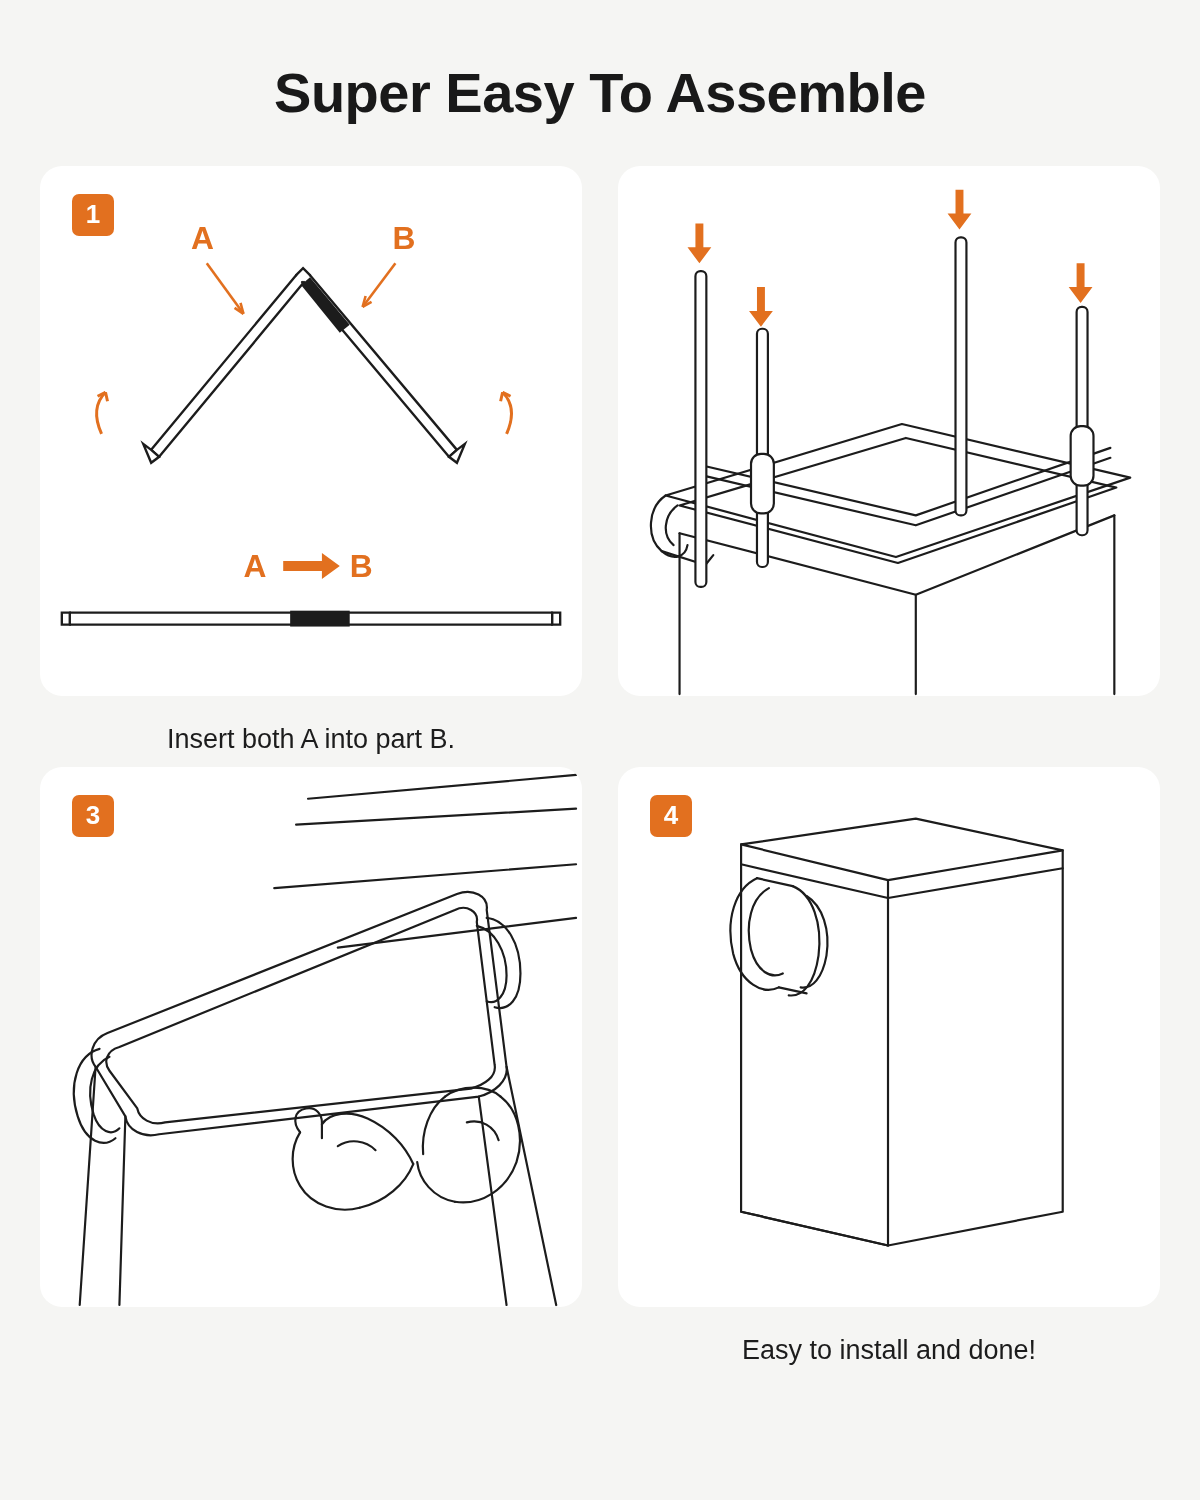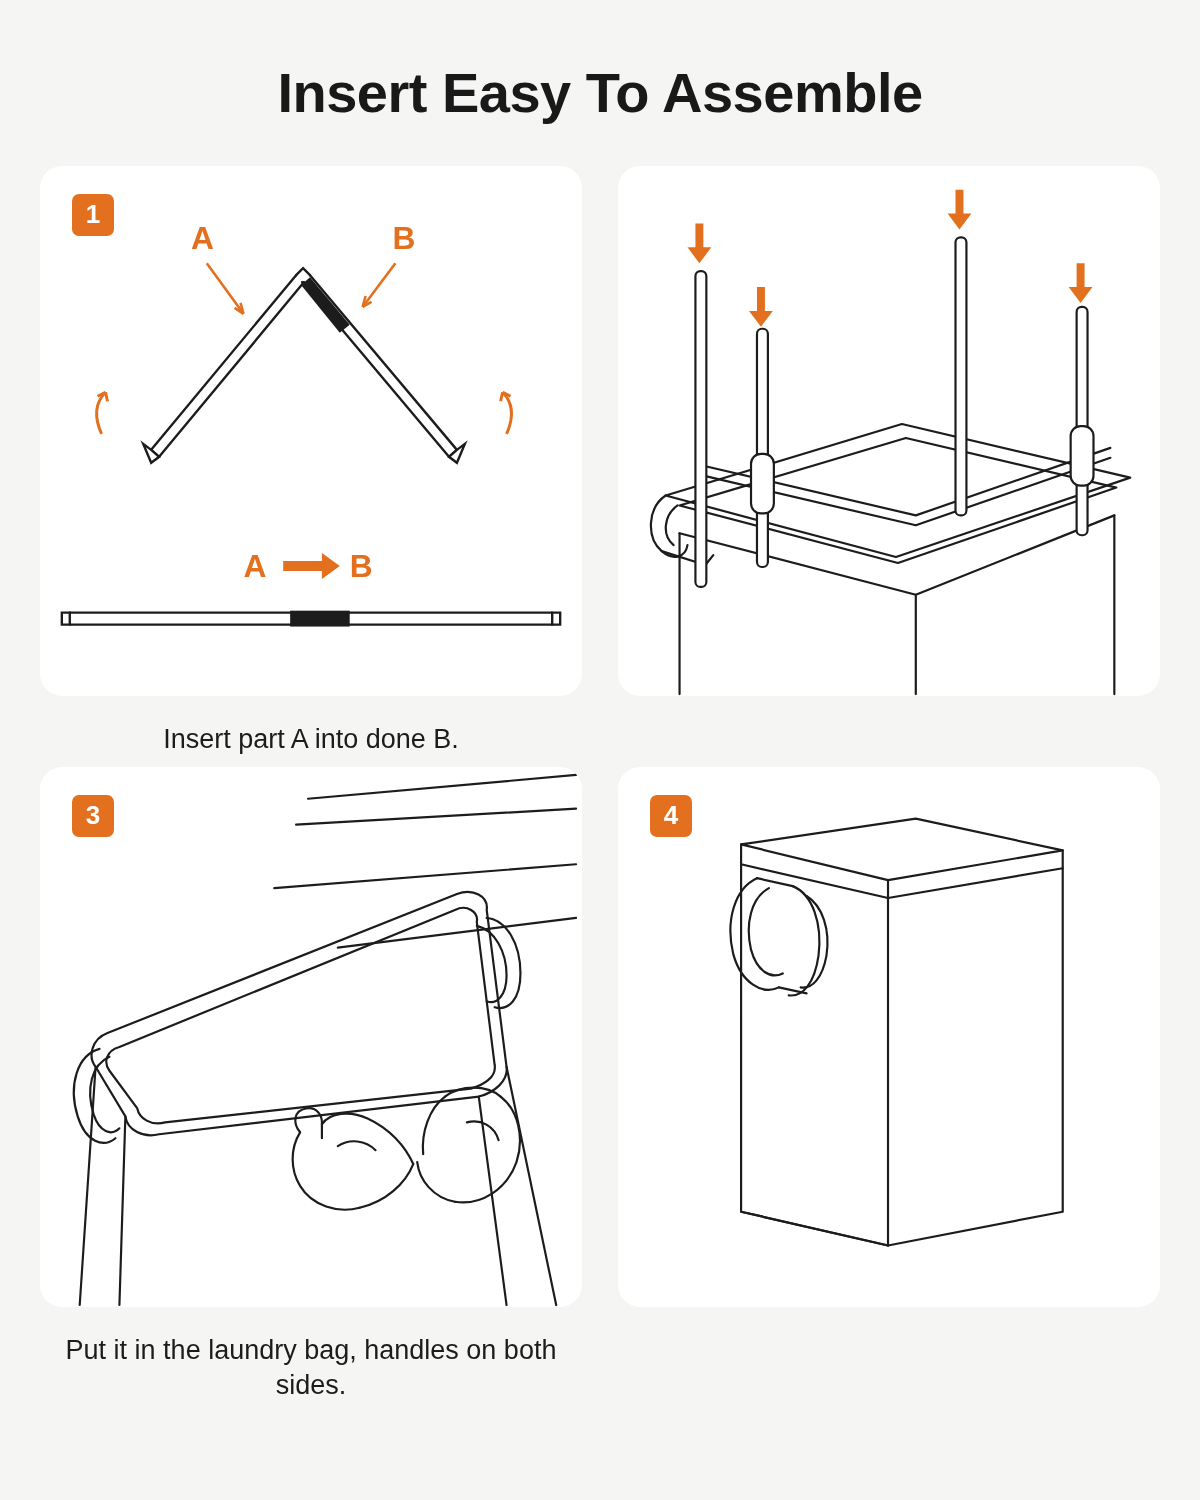--- a/index.html
+++ b/index.html
@@ -70,21 +70,21 @@
     color: #1c1c1c;
     text-align: center;
     line-height: 1.3;
     max-width: 94%;
   }
   svg { display: block; }
 </style>
 </head>
 <body>
 
-<h1 class="page-title">Insert Easy To Assemble</h1>
+<h1 class="page-title">Super Easy To Assemble</h1>
 
 <div class="grid">
 
   <div class="step">
     <div class="panel">
       <div class="badge">1</div>
       <svg width="100%" height="530" viewBox="0 0 546 530">
 
         <g stroke="#1c1c1c" stroke-width="2.4" fill="none" stroke-linecap="round">
 
@@ -127,21 +127,21 @@
 
         <g stroke="#1c1c1c" stroke-width="2.4" fill="none" stroke-linecap="round">
           <path d="M 30 448 L 516 448"></path>
           <path d="M 30 460 L 516 460"></path>
           <path d="M 22 448 L 30 448 L 30 460 L 22 460 Z" fill="#ffffff"></path>
           <path d="M 516 448 L 524 448 L 524 460 L 516 460 Z" fill="#ffffff"></path>
         </g>
         <rect x="252" y="446" width="60" height="16" fill="#1c1c1c"></rect>
       </svg>
     </div>
-    <div class="caption">Insert part A into done B.</div>
+    <div class="caption">Insert both A into part B.</div>
   </div>
 
   <div class="step">
     <div class="panel">
       <svg width="100%" height="530" viewBox="0 0 546 530">
         <g stroke="#1c1c1c" stroke-width="2.2" fill="none" stroke-linecap="round" stroke-linejoin="round">
 
           <path d="M 62 368 L 62 530"></path>
           <path d="M 500 350 L 500 530"></path>
           <path d="M 62 368 L 300 430 L 500 350"></path>
@@ -213,21 +213,20 @@
           <path d="M 300 380 C 312 372 328 374 338 384"></path>
 
           <path d="M 408 330 C 424 318 450 318 464 330"></path>
           <path d="M 464 330 C 482 344 488 372 480 396 C 470 424 444 440 418 436"></path>
           <path d="M 418 436 C 396 432 382 414 380 396"></path>
           <path d="M 408 330 C 392 342 384 366 386 388"></path>
           <path d="M 430 356 C 444 352 458 360 462 374"></path>
         </g>
       </svg>
     </div>
-    <div class="caption">Put it in the laundry bag, handles on both sides.</div>
   </div>
 
   <div class="step">
     <div class="panel tall">
       <div class="badge">4</div>
       <svg width="100%" height="540" viewBox="0 0 546 540">
         <g stroke="#1c1c1c" stroke-width="2.2" fill="none" stroke-linecap="round" stroke-linejoin="round">
 
           <path d="M 124 76 L 300 50 L 448 82 L 272 112 Z"></path>
 
@@ -242,15 +241,16 @@
           <path d="M 140 110 C 118 120 108 152 116 186 C 124 216 146 228 162 220"></path>
           <path d="M 152 120 C 134 130 128 156 134 182 C 140 204 154 212 166 206"></path>
           <path d="M 140 110 L 176 118"></path>
           <path d="M 162 220 L 190 226"></path>
 
           <path d="M 176 118 C 196 126 206 156 202 188 C 198 216 186 230 172 228"></path>
           <path d="M 190 128 C 206 138 214 162 210 188 C 206 210 196 222 184 220"></path>
         </g>
       </svg>
     </div>
+    <div class="caption">Easy to install and done!</div>
   </div>
 
 </div>
 
 </body></html>

